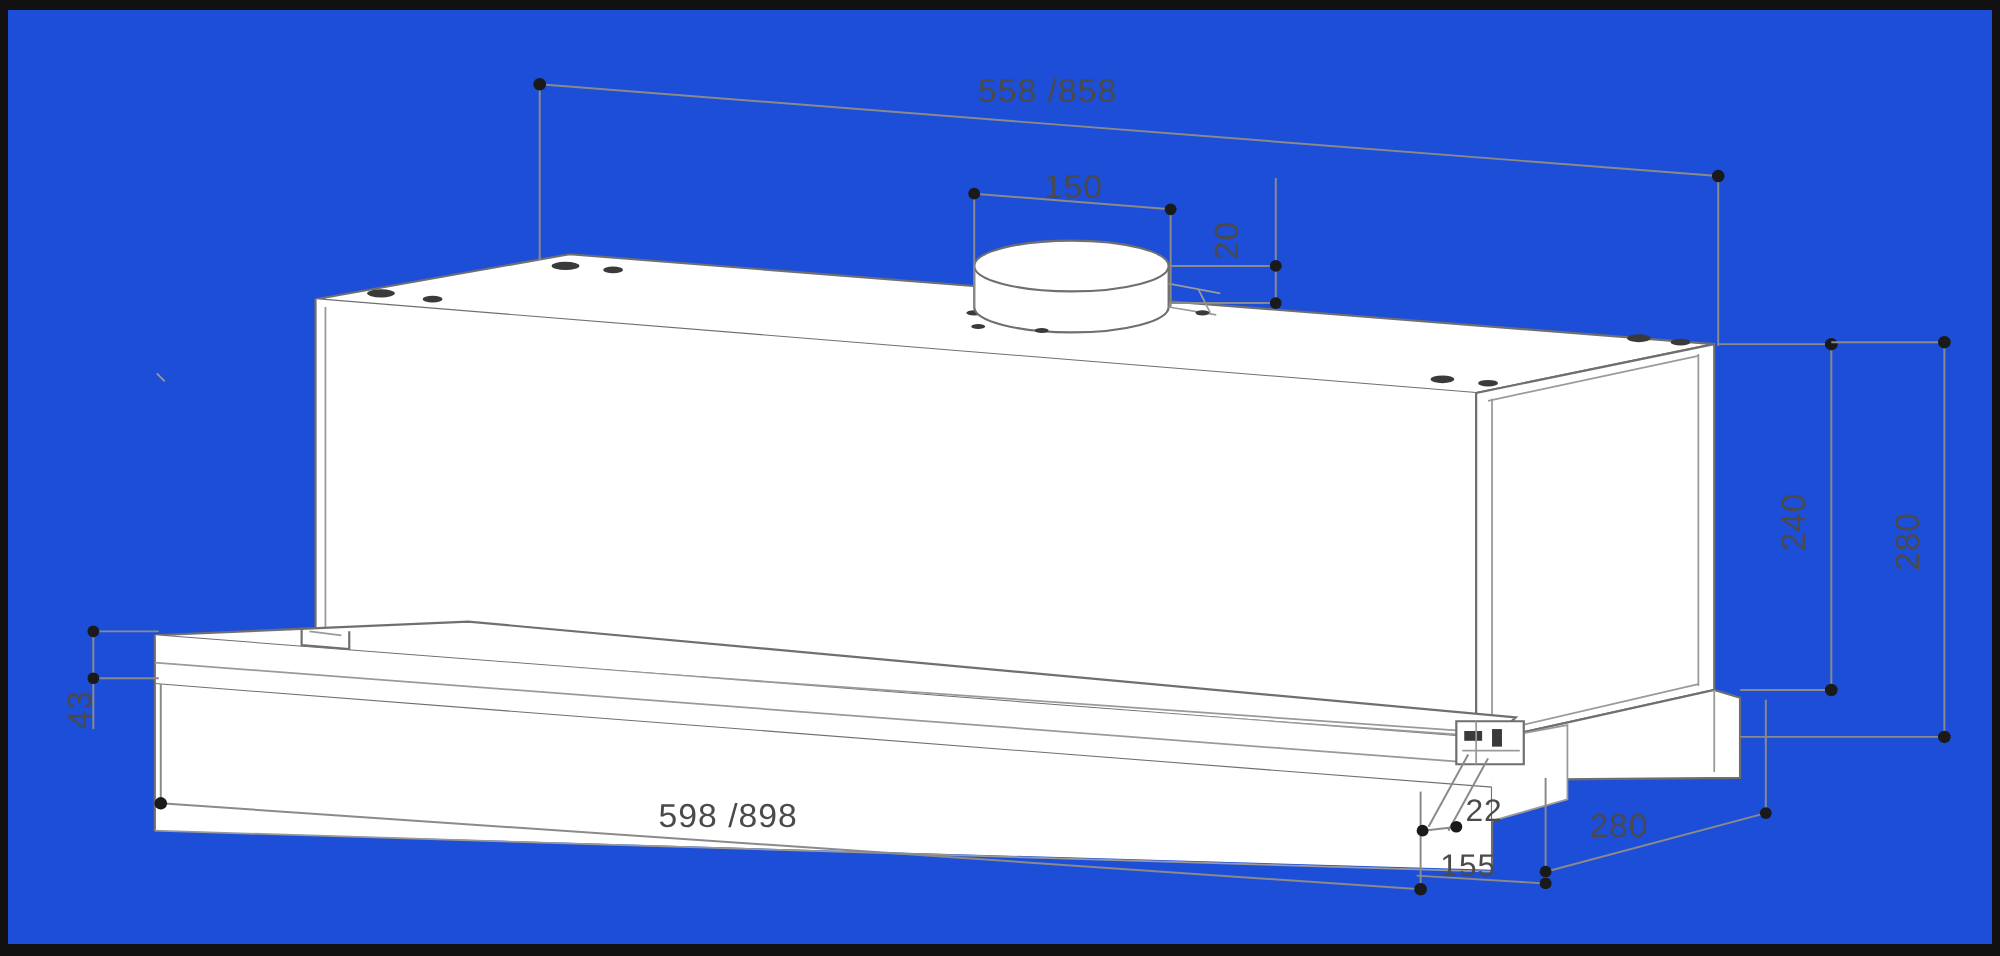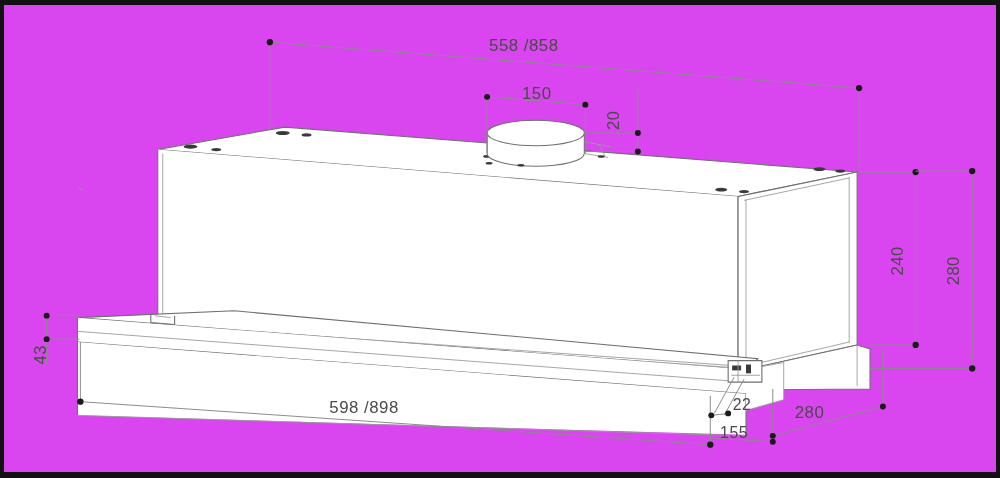--- a/index.html
+++ b/index.html
@@ -1,17 +1,17 @@
 <!DOCTYPE html>
 <html><head>
 <meta charset="utf-8">
 <style>
   html,body{margin:0;padding:0;background:#ffffff;}
   body{width:1000px;height:478px;overflow:hidden;font-family:"Liberation Sans",sans-serif;}
-  #frame{position:relative;width:1000px;height:478px;background:#d946ef;box-sizing:border-box;
+  #frame{position:relative;width:1000px;height:478px;background:#1d4ed8;box-sizing:border-box;
          border-top:5px solid #111;border-bottom:6px solid #111;border-left:4px solid #111;border-right:4px solid #111;}
   #stage{position:absolute;inset:0;}
   svg{display:block;width:100%;height:100%;}
   .dimtext{font-family:"Liberation Sans",sans-serif;fill:#4a4a4a;font-size:17px;letter-spacing:0.5px;}
   .dimtext.small{font-size:16px;}
 </style>
 </head>
 <body>
 
 <div id="frame">

